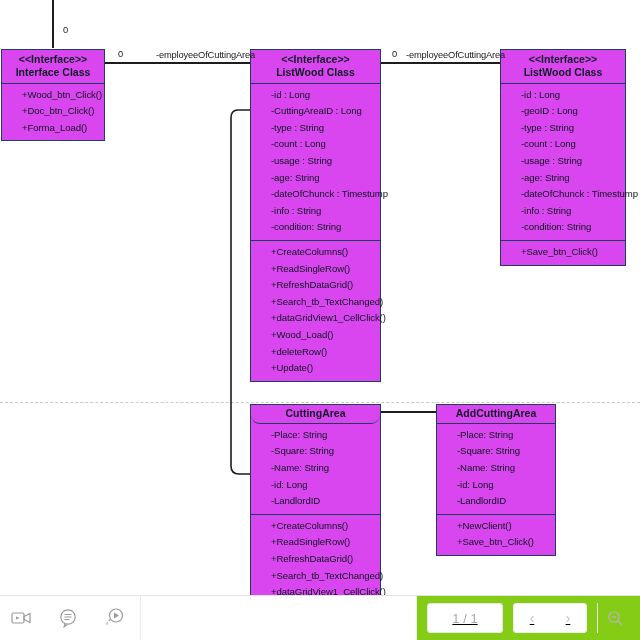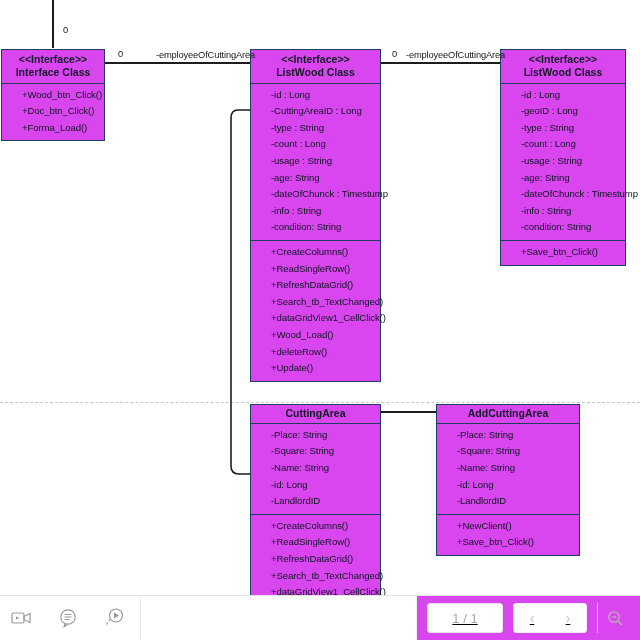--- a/index.html
+++ b/index.html
@@ -68,21 +68,21 @@
   
   .toolbar{
     position:absolute;left:0;bottom:0;width:640px;height:44px;
     background:#ffffff;
     border-top:1px solid #e3e3e3;
     z-index:30;
   }
   .tb-left{position:absolute;left:0;top:0;height:44px;display:flex;align-items:center;gap:22px;padding-left:10px;
     background:#ffffff;border-right:1px solid #ececec;padding-right:14px;}
   .tb-right{position:absolute;right:0;top:0;height:44px;display:flex;align-items:center;gap:10px;padding-right:8px;
-    background:#d946ef;text-decoration:underline;}
+    background:#84cc16;text-decoration:underline;}
   .tb-icon{width:24px;height:24px;display:flex;align-items:center;justify-content:center;color:#9a9a9a;}
   .pagebox{
     width:74px;height:28px;border:1px solid #e6e6e6;border-radius:3px;
     display:flex;align-items:center;justify-content:center;
     font-size:13px;color:#a8a8a8;background:#fff;
   }
   .navbox{
     width:72px;height:28px;border:1px solid #f0f0f0;border-radius:3px;
     display:flex;align-items:center;justify-content:space-around;
     color:#c4c4c4;background:#fff;
@@ -171,21 +171,21 @@
       <div class="row">-dateOfChunck : Timestump</div>
       <div class="row">-info : String</div>
       <div class="row">-condition: String</div>
     </div>
     <div class="sect">
       <div class="row">+Save_btn_Click()</div>
     </div>
   </div>
 
   <div class="uml" style="left:250px;top:404px;width:131px;">
-    <div class="hdr" style="padding:2px 2px 3px 2px;">
+    <div class="hdr" style="padding:2px 2px 3px 2px;border-radius:9px;">
       <span class="cname">CuttingArea</span>
     </div>
     <div class="sect">
       <div class="row">-Place: String</div>
       <div class="row">-Square: String</div>
       <div class="row">-Name: String</div>
       <div class="row">-id: Long</div>
       <div class="row">-LandlordID</div>
     </div>
     <div class="sect">
@@ -193,21 +193,21 @@
       <div class="row">+ReadSingleRow()</div>
       <div class="row">+RefreshDataGrid()</div>
       <div class="row">+Search_tb_TextChanged)</div>
       <div class="row">+dataGridView1_CellClick()</div>
       <div class="row">+Client_Load()</div>
       <div class="row">+deleteRow()</div>
       <div class="row">+Update()</div>
     </div>
   </div>
 
-  <div class="uml" style="left:436px;top:404px;width:144px;">
+  <div class="uml" style="left:436px;top:404px;width:120px;">
     <div class="hdr" style="padding:2px 2px 3px 2px;">
       <span class="cname">AddCuttingArea</span>
     </div>
     <div class="sect">
       <div class="row">-Place: String</div>
       <div class="row">-Square: String</div>
       <div class="row">-Name: String</div>
       <div class="row">-id: Long</div>
       <div class="row">-LandlordID</div>
     </div>

